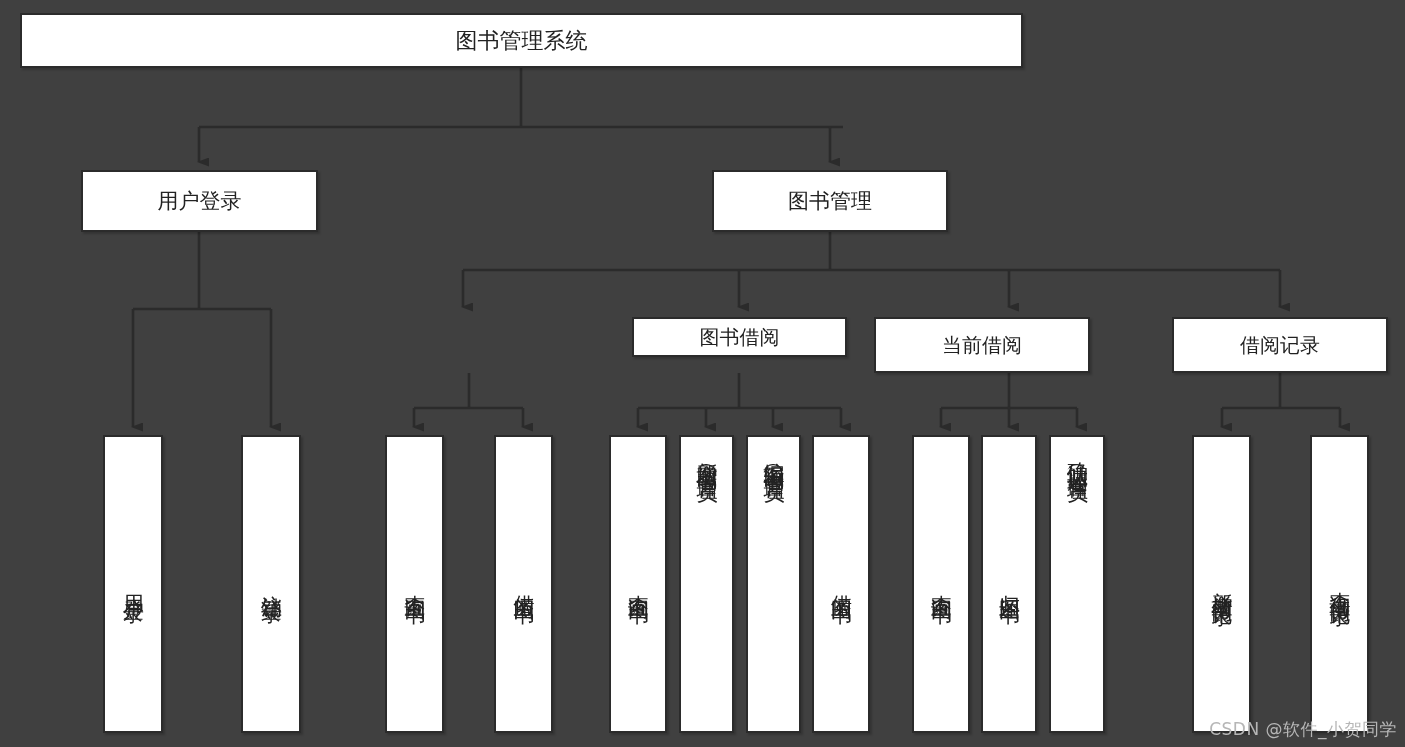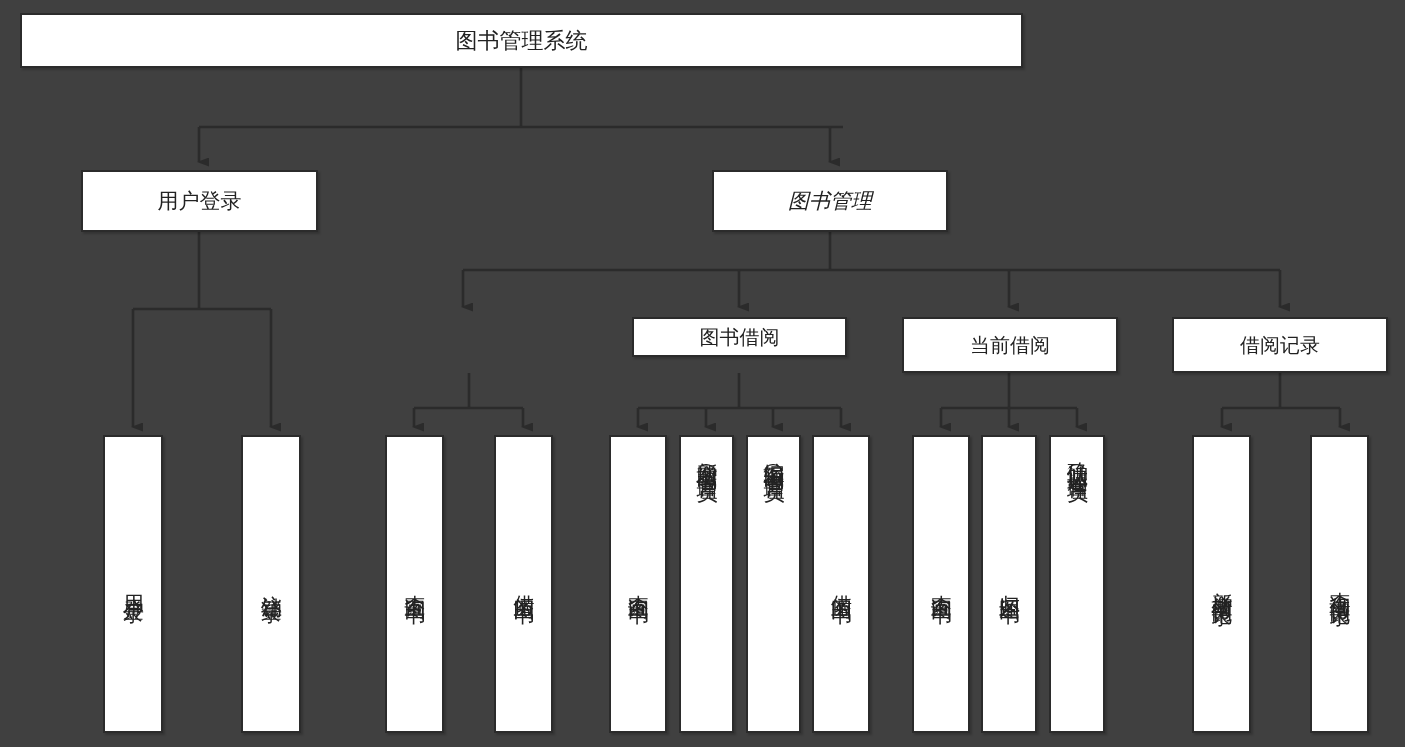--- a/index.html
+++ b/index.html
@@ -126,28 +126,28 @@
     </g>
   </svg>
 
   <div class="node root" style="left:20px; top:13px; width:1003px; height:55px;">
     <span class="label">图书管理系统</span>
   </div>
 
   <div class="node level2" style="left:81px; top:170px; width:237px; height:62px;">
     <span class="label">用户登录</span>
   </div>
-  <div class="node level2" style="left:712px; top:170px; width:236px; height:62px;font-style:italic;">
+  <div class="node level2" style="left:712px; top:170px; width:236px; height:62px;">
     <span class="label">图书管理</span>
   </div>
 
   <div class="node level3" style="left:632px; top:317px; width:215px; height:40px;">
     <span class="label">图书借阅</span>
   </div>
-  <div class="node level3" style="left:902px; top:317px; width:216px; height:56px;">
+  <div class="node level3" style="left:874px; top:317px; width:216px; height:56px;">
     <span class="label">当前借阅</span>
   </div>
   <div class="node level3" style="left:1172px; top:317px; width:216px; height:56px;font-family:Liberation Serif, serif;">
     <span class="label">借阅记录</span>
   </div>
 
   <div class="node leaf center-text" style="left:103px; top:435px; width:60px; height:298px;">
     <span class="label">用户登录</span>
   </div>
   <div class="node leaf center-text" style="left:241px; top:435px; width:60px; height:298px;">
@@ -184,14 +184,15 @@
     <span class="label">确认归还（管理员）</span>
   </div>
 
   <div class="node leaf center-text" style="left:1192px; top:435px; width:59px; height:298px;">
     <span class="label">新增借阅记录</span>
   </div>
   <div class="node leaf center-text" style="left:1310px; top:435px; width:59px; height:298px;">
     <span class="label">查询借阅记录</span>
   </div>
 
+  <div class="watermark">CSDN @软件_小贺同学</div>
 
 </div>
 
 </body></html>

